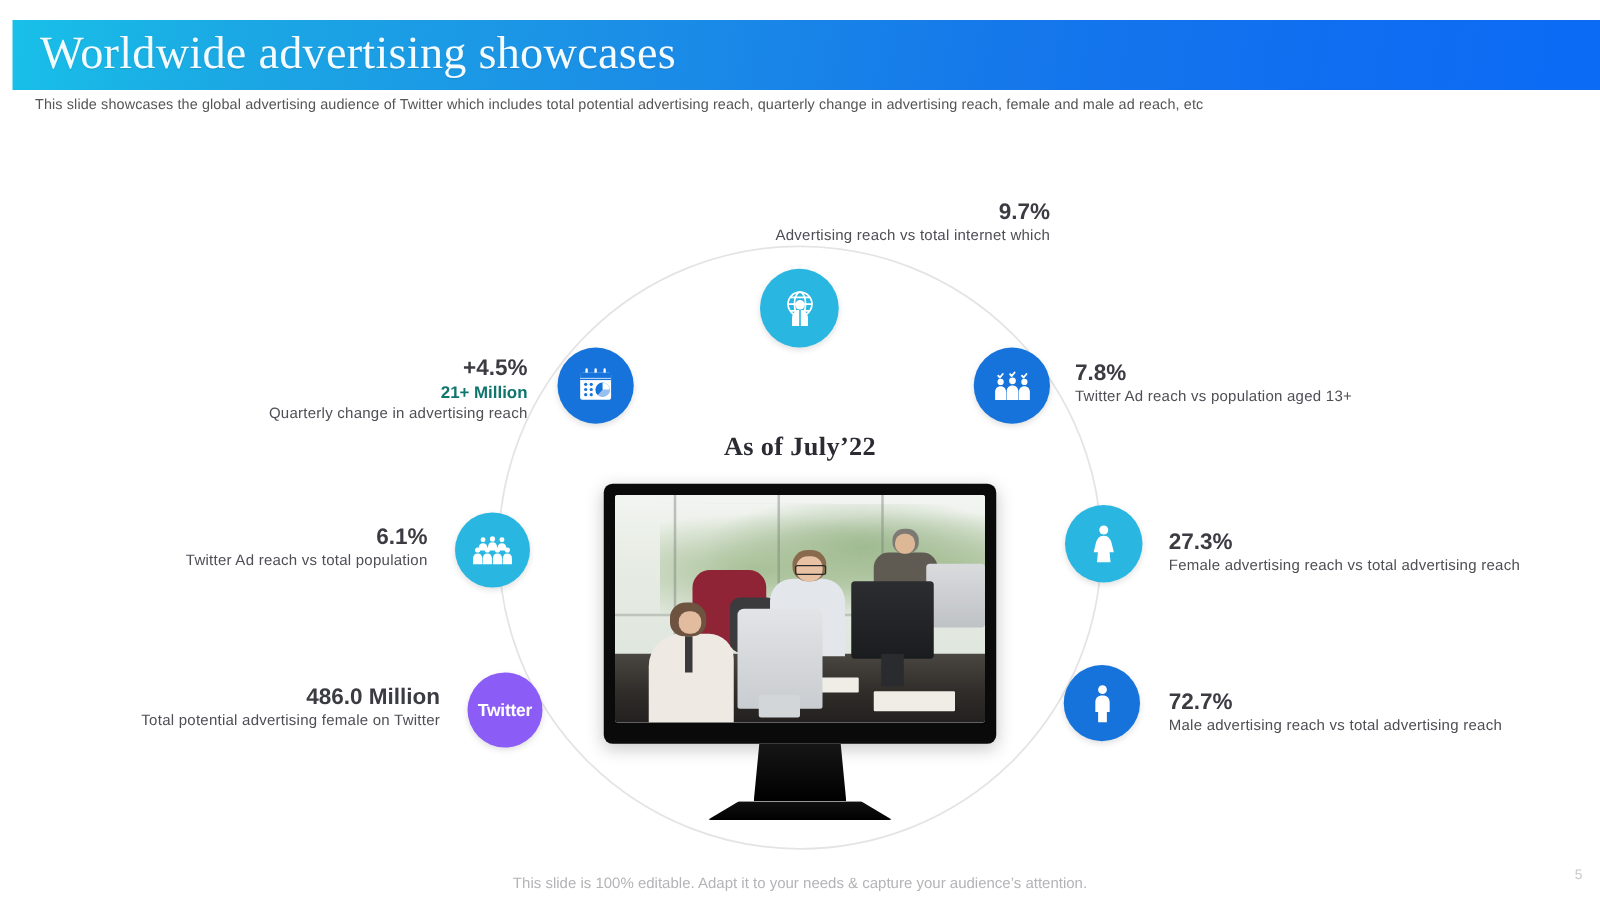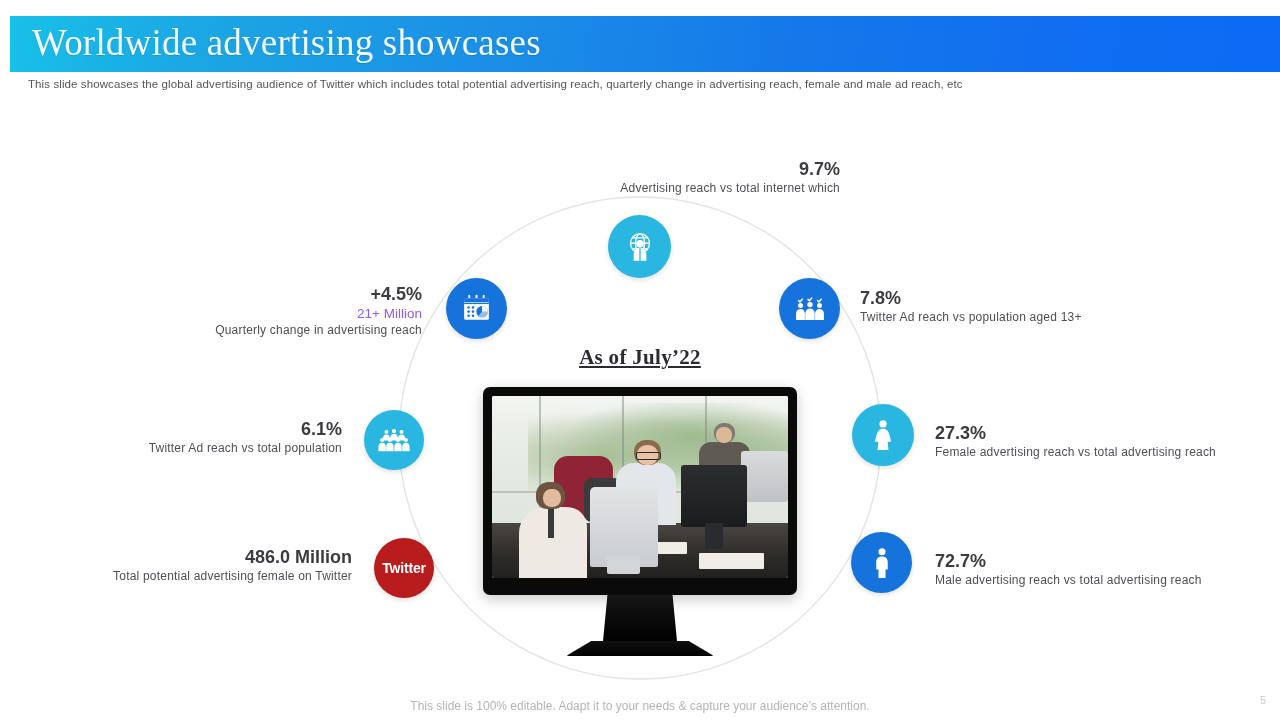--- a/index.html
+++ b/index.html
@@ -67,21 +67,20 @@
     position: absolute;
     left: 540px;
     top: 345px;
     width: 200px;
     text-align: center;
     font-family: "Liberation Serif", "DejaVu Serif", serif;
     font-weight: bold;
     font-size: 21px;
     color: #2b2b33;
     letter-spacing: 0.3px;
-    text-decoration: underline;
   }
 
   
   .monitor {
     position: absolute;
     left: 483px;
     top: 387px;
   }
   .monitor-frame {
     width: 314px;
@@ -239,22 +238,22 @@
   .node-text.center{ text-align: right; }
   .stat-value {
     font-size: 18px;
     font-weight: bold;
     color: #3b3b42;
     line-height: 22px;
     white-space: nowrap;
   }
   .stat-value2 {
     font-size: 13.5px;
-    font-weight: normal;
-    color: #8b5cf6;
+    font-weight: bold;
+    color: #0f766e;
     line-height: 17px;
     white-space: nowrap;
   }
   .stat-desc {
     font-size: 12px;
     color: #4e4e55;
     line-height: 17px;
     white-space: nowrap;
     letter-spacing: 0.2px;
   }
@@ -432,21 +431,21 @@
       <circle cx="12" cy="5.6" r="3.4"></circle>
       <path d="M12 10c-3.4 0-5.2 2.4-6.1 6.1L4.4 22.4h3.2L6.9 30h10.2l-.7-7.6h3.2l-1.5-6.3C17.2 12.4 15.4 10 12 10z"></path>
     </g>
   </svg>
 </div>
 <div class="node-text left" style="left:935px;top:422px;width:345px;">
   <div class="stat-value">27.3%</div>
   <div class="stat-desc">Female advertising reach vs total advertising reach</div>
 </div>
 
-<div class="node-circle" style="left:374px;top:538px;width:60px;height:60px;background:#b91c1c;">
+<div class="node-circle" style="left:374px;top:538px;width:60px;height:60px;background:#8b5cf6;">
   <span class="twitter-word">Twitter</span>
 </div>
 <div class="node-text right" style="left:50px;top:546px;width:302px;">
   <div class="stat-value">486.0 Million</div>
   <div class="stat-desc">Total potential advertising female on Twitter</div>
 </div>
 
 <div class="node-circle" style="left:851px;top:532px;width:61px;height:61px;background:#1673db;">
   <svg width="28" height="34" viewBox="0 0 24 32">
     <g fill="#ffffff">

